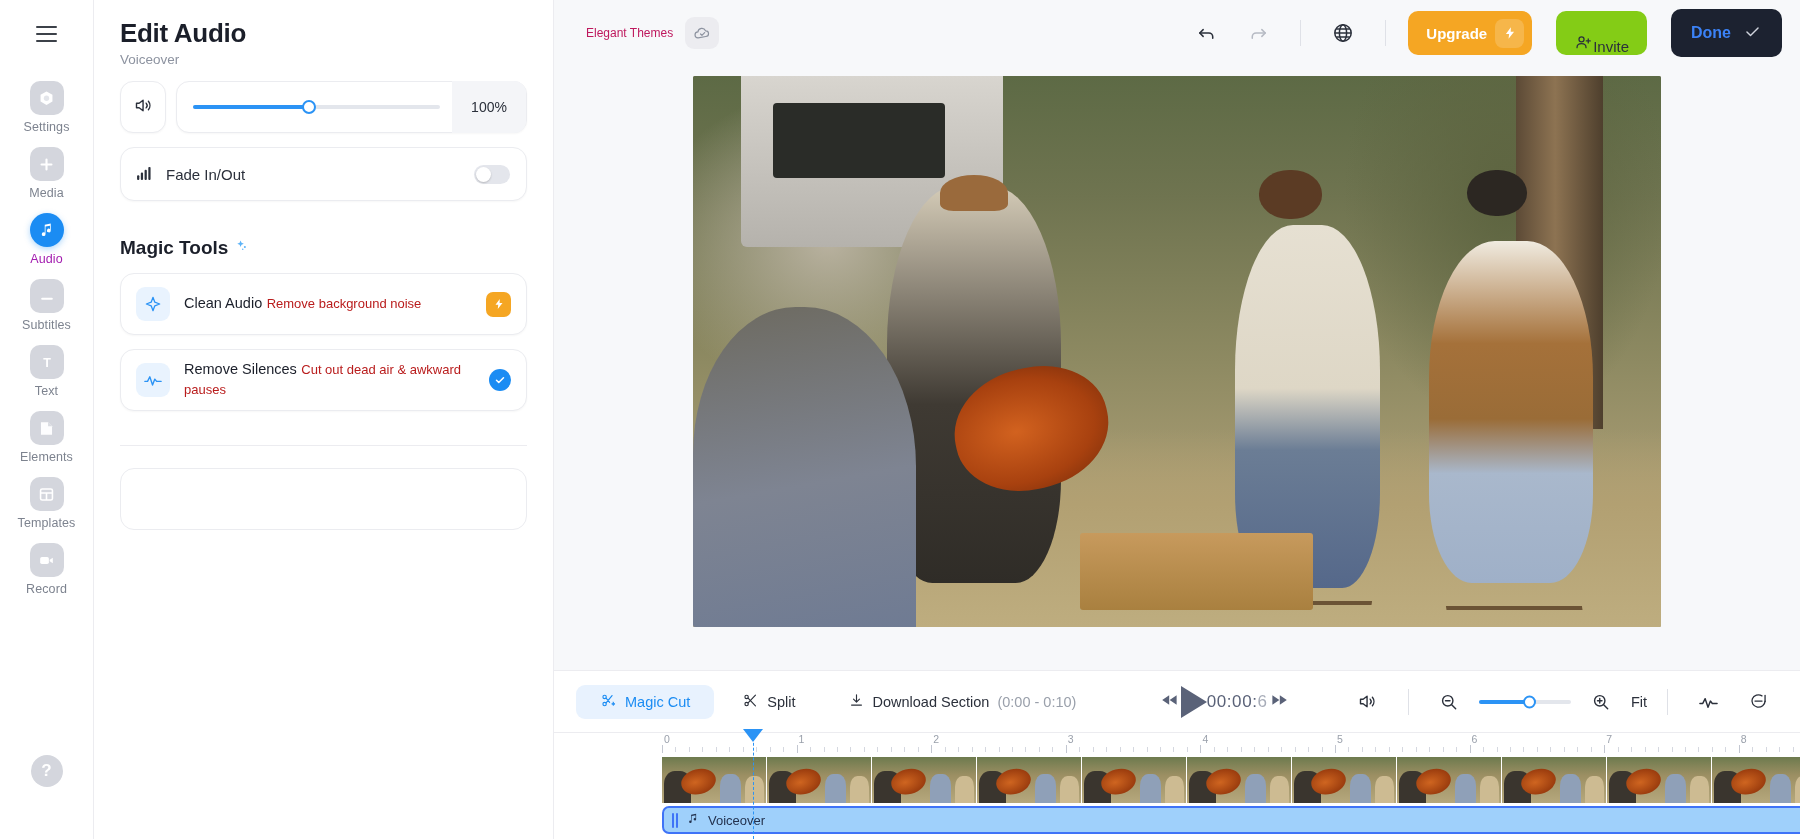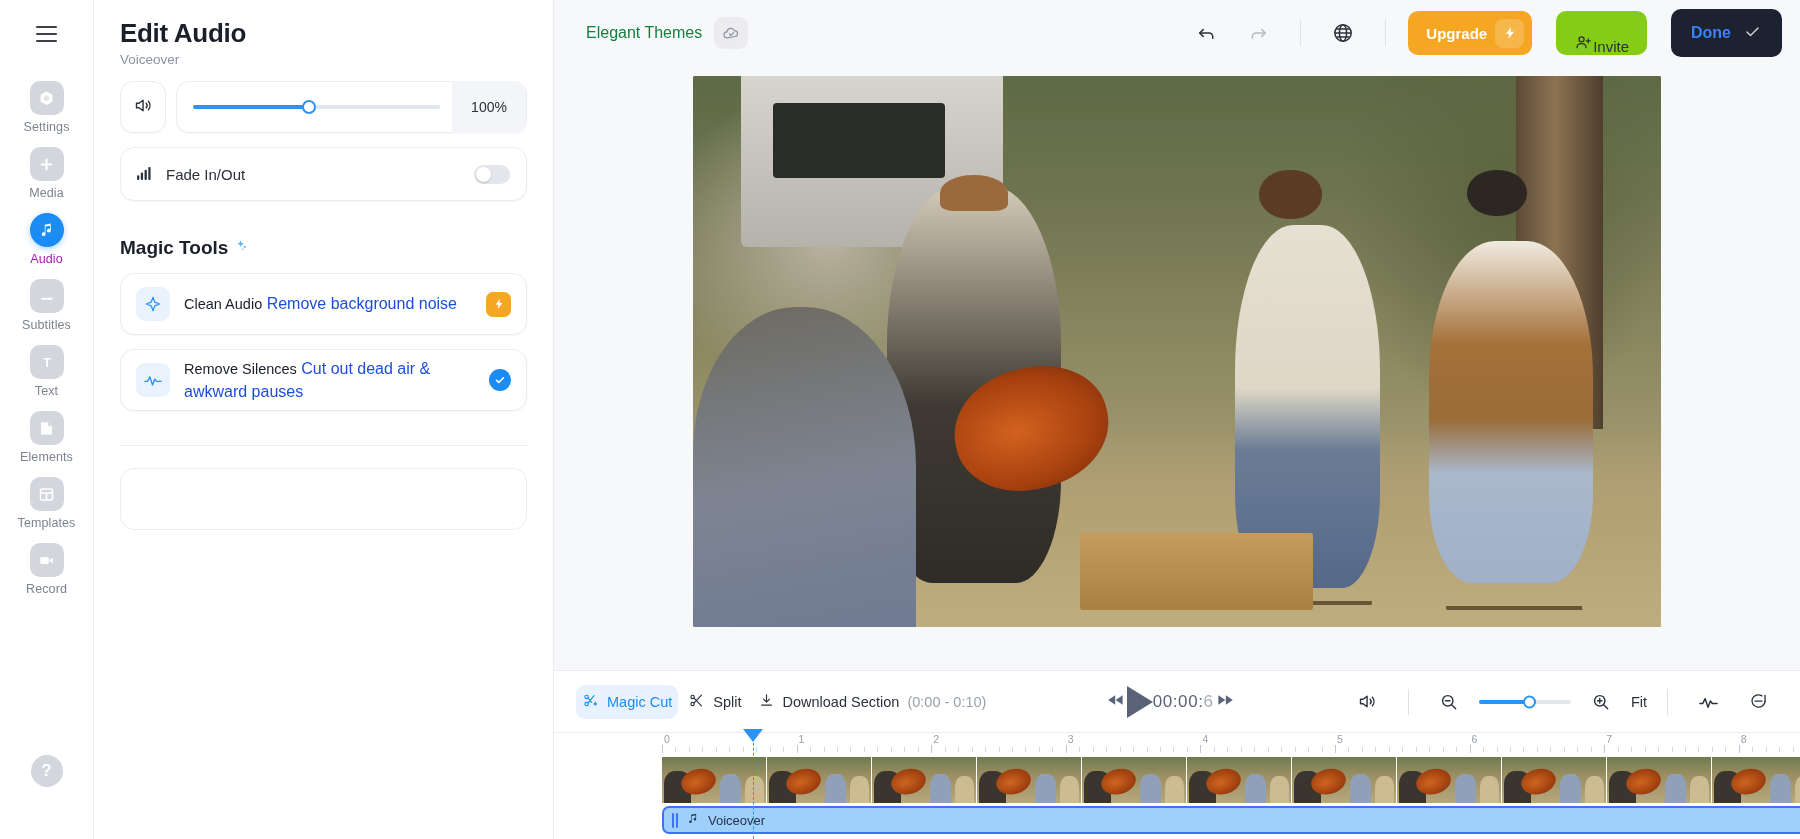--- a/index.html
+++ b/index.html
@@ -69,32 +69,32 @@
 
   .magic-head { margin-top: 36px; display: flex; align-items: center; gap: 6px; }
   .magic-head h3 { font-size: 19px; font-weight: 700; color: #1b1f2a; }
 
   .tool-card { margin-top: 14px; height: 62px; display: flex; align-items: center; padding: 0 15px; gap: 14px;
     cursor: pointer; }
   .tool-ico { width: 34px; height: 34px; border-radius: 9px; background: #e9f3fe;
     display: flex; align-items: center; justify-content: center; }
   .tool-txt { flex: 1; }
   .tool-name { font-size: 14.5px; color: #1b1f2a; font-weight: 500; line-height: 1.3;}
-  .tool-desc { font-size: 16px; color: #1d4ed8; line-height: 1.45; text-align: center; }
+  .tool-desc { font-size: 13px; color: #b91c1c; line-height: 1.45; text-align: center; }
   .badge-pro { width: 25px; height: 25px; border-radius: 7px; background: #f5a623;
     display: flex; align-items: center; justify-content: center; }
   .badge-check { width: 22px; height: 22px; border-radius: 50%; background: #1b8cf3;
     display: flex; align-items: center; justify-content: center; }
   .panel-divider { margin-top: 34px; border-top: 1px solid #ececf0; }
   .ghost-card { margin-top: 22px; height: 62px; border: 1px solid #ebecf0; border-radius: 14px; }
 
   
   .main { flex: 1; display: flex; flex-direction: column; background: #f7f8fa; position: relative; }
   .topbar { height: 66px; display: flex; align-items: center; padding: 0 18px 0 32px; gap: 12px; background:#f7f8fa; }
-  .proj-name { font-size: 16px; color: #15803d; }
+  .proj-name { font-size: 12px; color: #be185d; }
   .cloud-btn { width: 34px; height: 32px; border-radius: 9px; background: #ececf0;
     display: flex; align-items: center; justify-content: center; cursor: pointer;}
   .top-spacer { flex: 1; }
   .ic-btn { width: 40px; height: 38px; display: flex; align-items: center; justify-content: center; cursor: pointer;}
   .vline { width: 1px; height: 26px; background: #dfe1e7; margin: 0 10px; }
   .btn-upgrade { height: 44px; background: #f5a623; border-radius: 10px; display: flex; align-items: center;
     gap: 8px; padding: 0 8px 0 18px; cursor: pointer; }
   .btn-upgrade span { color: #fff; font-size: 15px; font-weight: 700; }
   .bolt-box { width: 29px; height: 29px; border-radius: 8px; background: rgba(255,255,255,.18);
     display: flex; align-items: center; justify-content: center; }
@@ -141,21 +141,21 @@
      background: linear-gradient(180deg,#c79a5d,#a9803f); border-radius: 3px; }
   .vchair1 { position: absolute; left: 58%; bottom: 4%; width: 13%; height: 22%;
      border-bottom: 4px solid #6b5335; transform: skewX(-8deg); }
   .vchair2 { position: absolute; left: 77%; bottom: 3%; width: 14%; height: 22%;
      border-bottom: 4px solid #6b5335; transform: skewX(8deg); }
 
   
   .tl-bar { height: 62px; background: #fff; border-top: 1px solid #ececf0; display: flex; align-items: center;
      padding: 0 22px 0 22px; }
   .tl-left { display: flex; align-items: center; gap: 4px; }
-  .tlb { height: 34px; padding: 0 6px; border-radius: 9px; display: flex; align-items: center; gap: 8px;
+  .tlb { height: 34px; padding: 0 24px; border-radius: 9px; display: flex; align-items: center; gap: 8px;
      font-size: 14.5px; color: #2b303b; cursor: pointer; white-space: nowrap; }
   .tlb.magic { background: #e8f2fe; color: #1b8cf3; }
   .tlb .dim { color: #9aa0ab; }
   .tl-center { flex: 1; display: flex; align-items: center; justify-content: center; }
   .play-tri { width: 0; height: 0; border-left: 26px solid #5a6278; border-top: 16px solid transparent;
      border-bottom: 16px solid transparent; cursor: pointer; }
   .time-txt { font-size: 17px; color: #5a6278; letter-spacing: .6px; }
   .time-txt .fade { color: #a8adb9; }
   .tl-right { display: flex; align-items: center; gap: 10px; }
   .zs { width: 92px; height: 4px; background: #e3e6ec; border-radius: 3px; position: relative; cursor: pointer;}

